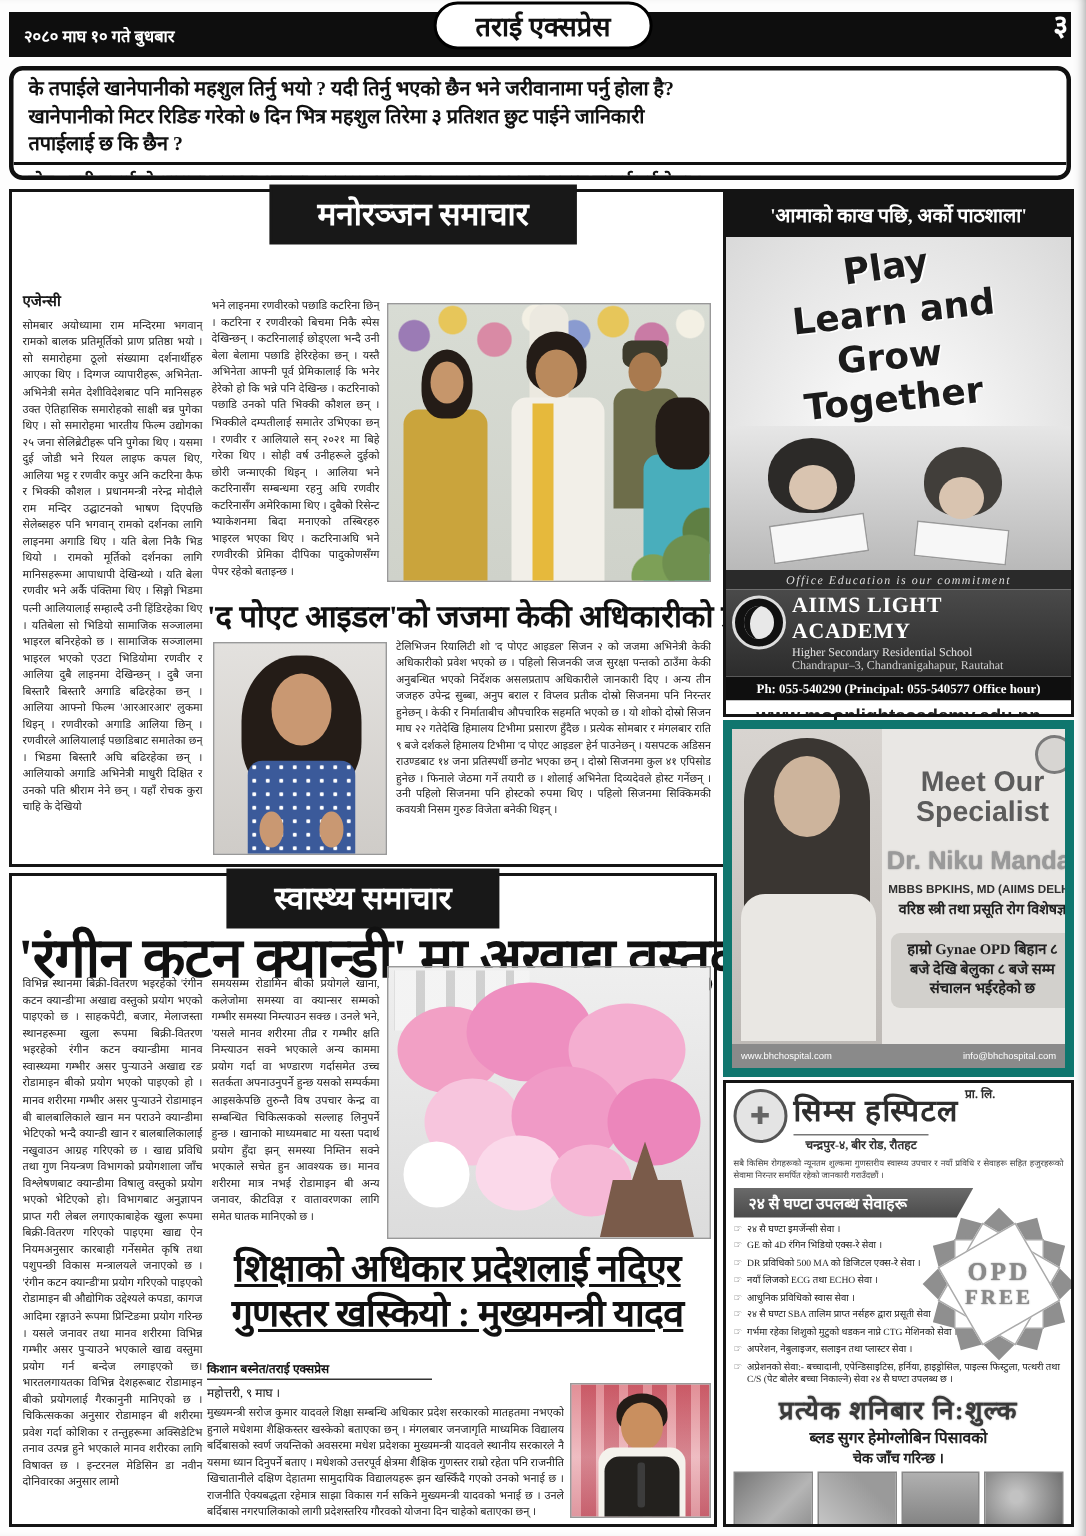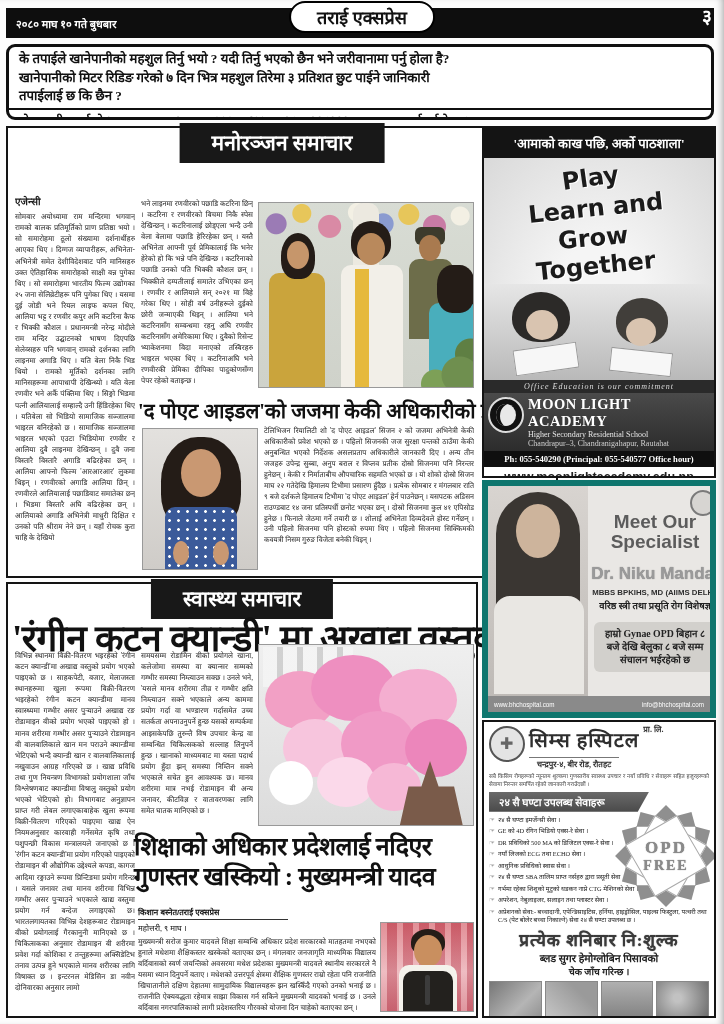--- a/index.html
+++ b/index.html
@@ -142,22 +142,22 @@
   .sat2 { font-size:10.5px; font-weight:bold; color:#222; }
   .sat3 { font-size:9.5px; font-weight:bold; color:#222; }
   .strip { display:flex; gap:3px; margin-top:3px; }
   .strip .shot { flex:1; height:42px; border:1px solid #888; }
   .s1 { background:linear-gradient(135deg,#777,#b5b5b5 60%,#8d8d8d); }
   .s2 { background:linear-gradient(45deg,#c9c9c9,#9a9a9a 70%); }
   .s3 { background:linear-gradient(180deg,#b0b0b0,#7d7d7d); }
   .s4 { background:radial-gradient(circle at 40% 40%, #c2c2c2 10%, #6f6f6f 90%); }
 
   .poet-headline { position:absolute; font-weight:bold; font-size:20.5px; white-space:nowrap; }
-  .edu-headline { position:absolute; font-weight:bold; text-align:left; line-height:1.18;
-                  font-size:25px; letter-spacing:-0.5px; }
+  .edu-headline { position:absolute; font-weight:bold; text-align:center; line-height:1.18;
+                  font-size:25px; letter-spacing:-0.5px;text-decoration:underline; }
   .edu-byline { position:absolute; font-size:8px; font-weight:bold; font-family:"Liberation Sans",sans-serif; }
   .edu-byline .rule { display:block; width:150px; border-bottom:1.5px solid #333; margin:2px 0; }
   .edu-byline .dl { font-weight:normal; font-family:"Liberation Serif",serif; }
 </style>
 </head>
 <body>
 
 <div class="page">
 
   <div class="topbar">
@@ -279,21 +279,21 @@
         <div class="kid-hair" style="left:28px; top:8px; width:58px; height:50px;"></div>
         <div class="kid-face" style="left:42px; top:26px; width:32px; height:30px;"></div>
         <div class="kid-hair" style="left:132px; top:14px; width:52px; height:46px; background:#413e3a;"></div>
         <div class="kid-face" style="left:142px; top:34px; width:30px; height:28px;"></div>
         <div class="kid-book" style="left:30px; top:62px; width:64px; height:26px;"></div>
         <div class="kid-book" style="left:126px; top:66px; width:62px; height:24px; transform:rotate(6deg);"></div>
       </div>
       <div class="sloganband">Office Education is our commitment</div>
       <div class="academy">
         <div class="moonlogo"></div>
-        <div class="nm">MOON LIGHT ACADEMY</div>
+        <div class="nm">AIIMS LIGHT ACADEMY</div>
         <div class="sub">Higher Secondary Residential School</div>
         <div class="addr">Chandrapur–3, Chandranigahapur, Rautahat</div>
       </div>
       <div class="phonebar">Ph: 055-540290  (Principal: 055-540577 Office hour)</div>
       <div class="webbar">www.moonlightacademy.edu.np</div>
     </div>
 
     <div class="ad ad-doc" style="top:354px; height:238px;">
       <div class="docphoto" style="height:220px;">
         <div class="doc-hair"></div>

